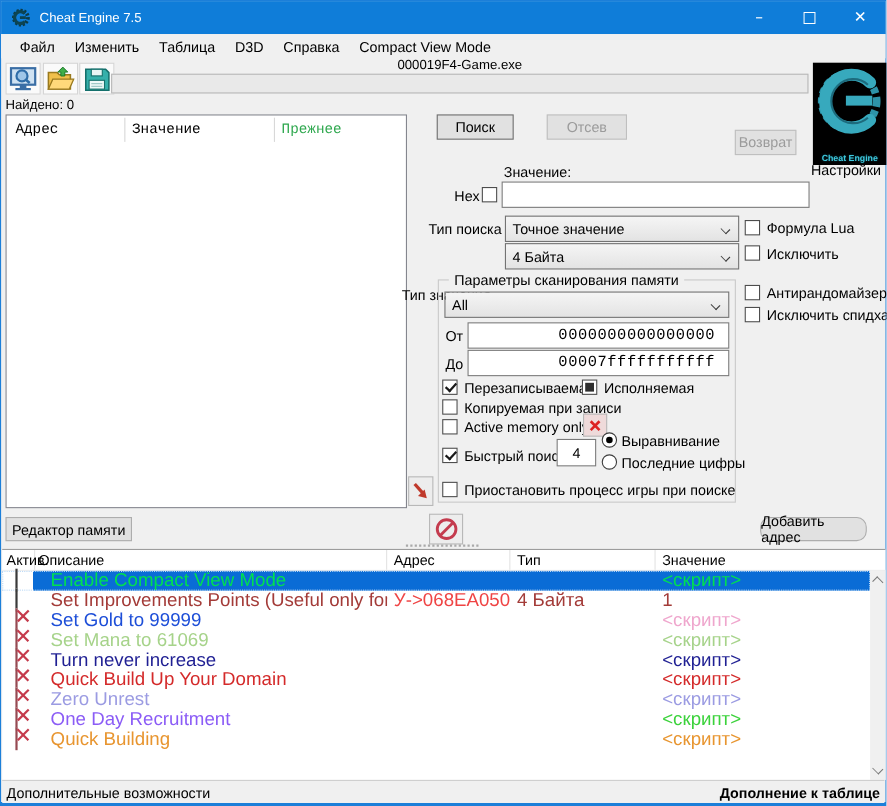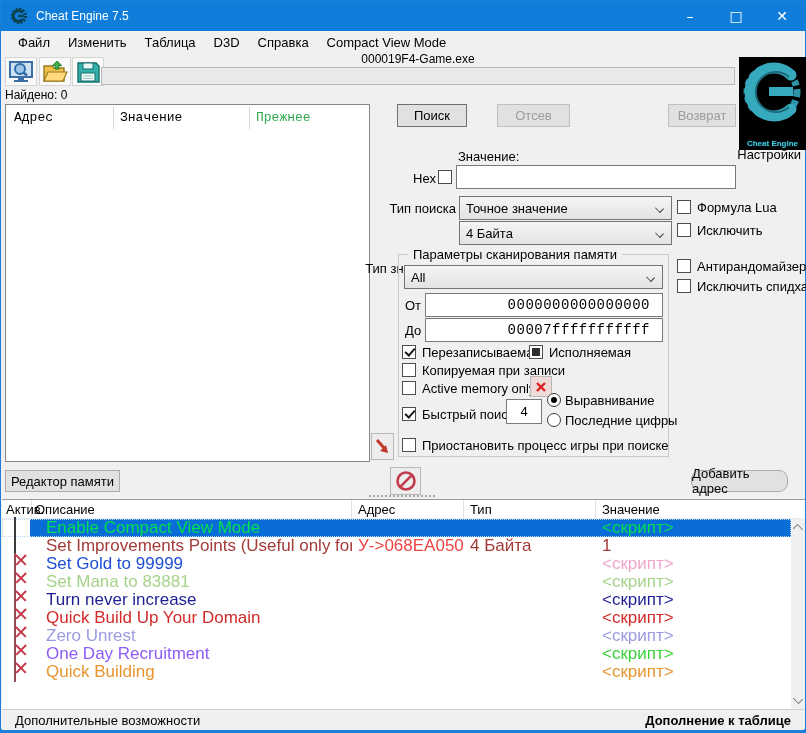--- a/index.html
+++ b/index.html
@@ -74,21 +74,21 @@
   .rcb { width:13px; height:13px; background:#fff; border:1px solid #3a3a3a; margin-left:8px; position:relative; }
   .rcb.crossed { border-color:#964a52; }
   .rcb.crossed::before,.rcb.crossed::after { content:""; position:absolute; left:-1px; top:5px; width:14px; height:1.6px; background:#c53a4c; }
   .rcb.crossed::before { transform:rotate(45deg); } .rcb.crossed::after { transform:rotate(-45deg); }
 
   .vscroll { position:absolute; right:0; top:19px; bottom:0; width:14px; background:#f0f0f0; }
   .vchev { position:absolute; left:3px; width:8px; height:8px; border-right:1.5px solid #787878; border-bottom:1.5px solid #787878; }
   .vchev.up { top:6px; transform:rotate(-135deg) scaleY(0.8); }
   .vchev.dn { bottom:6px; transform:rotate(45deg) scaleY(0.8); }
 
-  .statusbar { position:absolute; left:1px; right:1px; top:708px; height:21px; background:#f0f0f0; border-top:1px solid #cfcfcf; display:flex; justify-content:space-between; align-items:center; padding:0 13px; }
+  .statusbar { position:absolute; left:1px; right:1px; top:708px; height:21px; background:#f0f0f0; border-top:1px solid #cfcfcf; display:flex; justify-content:space-between; align-items:center; padding:0 4px; }
   .statusbar .right { font-weight:bold; }
 </style>
 </head>
 <body>
 
 <div class="window">
 
   <div class="titlebar">
     <svg class="title-icon" viewBox="0 0 20 20">
       <circle cx="10" cy="10" r="7" fill="none" stroke="#0b3b46" stroke-width="4" stroke-dasharray="2 1.6"></circle>
@@ -145,21 +145,21 @@
   <div class="found-list">
     <span class="hdr" style="left:8px;">Адрес</span>
     <span class="hdr" style="left:114px;">Значение</span>
     <span class="hdr" style="left:250px; color:#2fa84f;">Прежнее</span>
     <div class="vline" style="left:107px;"></div>
     <div class="vline" style="left:243px;"></div>
   </div>
 
   <div class="btn" style="left:396px; top:103px; width:70px;">Поиск</div>
   <div class="btn disabled" style="left:496px; top:103px; width:73px;">Отсев</div>
-  <div class="btn disabled" style="left:667px; top:103px; width:68px;">Возврат</div>
+  <div class="btn disabled" style="left:667px; top:117px; width:56px;">Возврат</div>
 
   <span class="lbl" style="left:457px; top:148px;">Значение:</span>
   <span class="lbl" style="left:412px; top:170px;">Hex</span>
   <span class="cb" style="left:437px; top:169px;"></span>
   <input class="tin" style="left: 455px; top: 164px; width: 280px; height: 24px;" value="">
 
   <span class="lbl-r" style="left:365px; top:200px; width:90px;">Тип поиска</span>
   <div class="combo" style="left:458px; top:195px; width:213px; height:24px;">
     <span>Точное значение</span>
     <span class="chev"></span>
@@ -275,21 +275,21 @@
         </div>
         <div class="row">
           <div class="c1"><span class="rcb crossed"></span></div>
           <div class="c2" style="color: #1d4ed8;">Set Gold to 99999</div>
           <div class="c3" style="color: rgb(239, 166, 205);"></div>
           <div class="c4" style="color: rgb(239, 166, 205);"></div>
           <div class="c5" style="color: rgb(239, 166, 205);">&lt;скрипт&gt;</div>
         </div>
         <div class="row">
           <div class="c1"><span class="rcb crossed"></span></div>
-          <div class="c2" style="color: rgb(166, 211, 138);">Set Mana to 83881</div>
+          <div class="c2" style="color: rgb(166, 211, 138);">Set Mana to 61069</div>
           <div class="c3" style="color: rgb(166, 211, 138);"></div>
           <div class="c4" style="color: rgb(166, 211, 138);"></div>
           <div class="c5" style="color: rgb(166, 211, 138);">&lt;скрипт&gt;</div>
         </div>
         <div class="row">
           <div class="c1"><span class="rcb crossed"></span></div>
           <div class="c2" style="color: rgb(31, 31, 147);">Turn never increase</div>
           <div class="c3" style="color: rgb(31, 31, 147);"></div>
           <div class="c4" style="color: rgb(31, 31, 147);"></div>
           <div class="c5" style="color: rgb(31, 31, 147);">&lt;скрипт&gt;</div>

